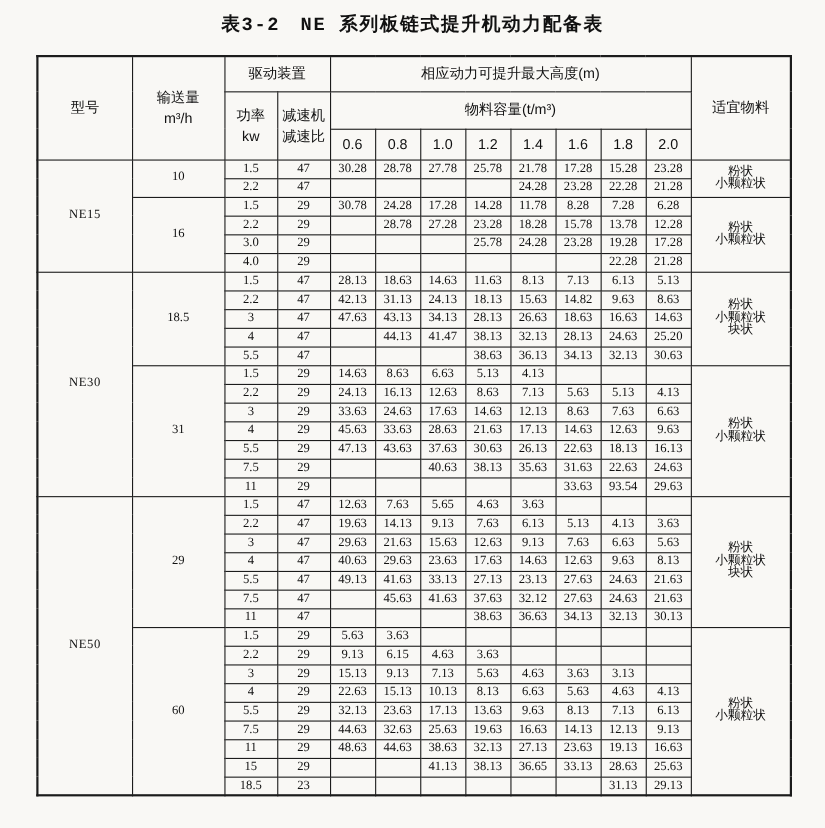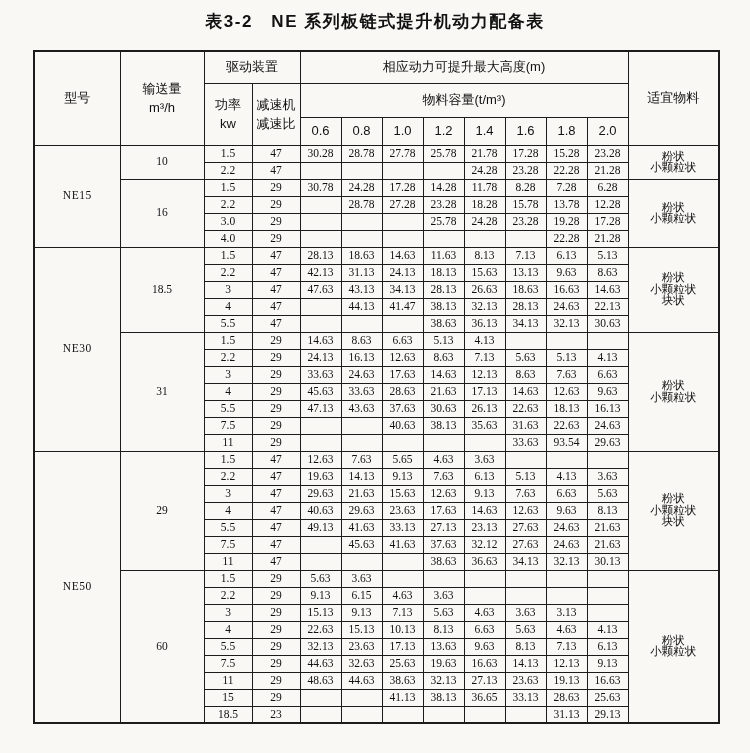--- a/index.html
+++ b/index.html
@@ -7,21 +7,21 @@
     width:750px;height:753px;
     background:#f9f8f5;
     font-family:"Liberation Serif","DejaVu Serif",serif;
     color:#111;
     overflow:hidden;
   }
   .page{position:relative;width:750px;height:753px;}
   .title{
     margin:0;padding-top:10px;
     text-align:center;
-    font-family:Liberation Sans, sans-serif;
+    font-family:Liberation Mono, monospace;
     font-size:17px;font-weight:bold;letter-spacing:1.5px;
   }
   table.cfg{
     border-collapse:collapse;
     table-layout:fixed;
     width:685px;
     margin:17px 0 0 33px;
     border:2px solid #1c1c1c;
   }
   .cfg th,.cfg td{
@@ -204,21 +204,21 @@
 块状</td>
         </tr>
         <tr>
           <td class="col-power">2.2</td>
           <td class="col-ratio">47</td>
           <td class="col-val">42.13</td>
           <td class="col-val">31.13</td>
           <td class="col-val">24.13</td>
           <td class="col-val">18.13</td>
           <td class="col-val">15.63</td>
-          <td class="col-val">13.13</td>
+          <td class="col-val">14.82</td>
           <td class="col-val">9.63</td>
           <td class="col-val">8.63</td>
         </tr>
         <tr>
           <td class="col-power">3</td>
           <td class="col-ratio">47</td>
           <td class="col-val">47.63</td>
           <td class="col-val">43.13</td>
           <td class="col-val">34.13</td>
           <td class="col-val">28.13</td>
@@ -230,21 +230,21 @@
         <tr>
           <td class="col-power">4</td>
           <td class="col-ratio">47</td>
           <td class="col-val"></td>
           <td class="col-val">44.13</td>
           <td class="col-val">41.47</td>
           <td class="col-val">38.13</td>
           <td class="col-val">32.13</td>
           <td class="col-val">28.13</td>
           <td class="col-val">24.63</td>
-          <td class="col-val">22.13</td>
+          <td class="col-val">25.20</td>
         </tr>
         <tr>
           <td class="col-power">5.5</td>
           <td class="col-ratio">47</td>
           <td class="col-val"></td>
           <td class="col-val"></td>
           <td class="col-val"></td>
           <td class="col-val">38.63</td>
           <td class="col-val">36.13</td>
           <td class="col-val">34.13</td>

